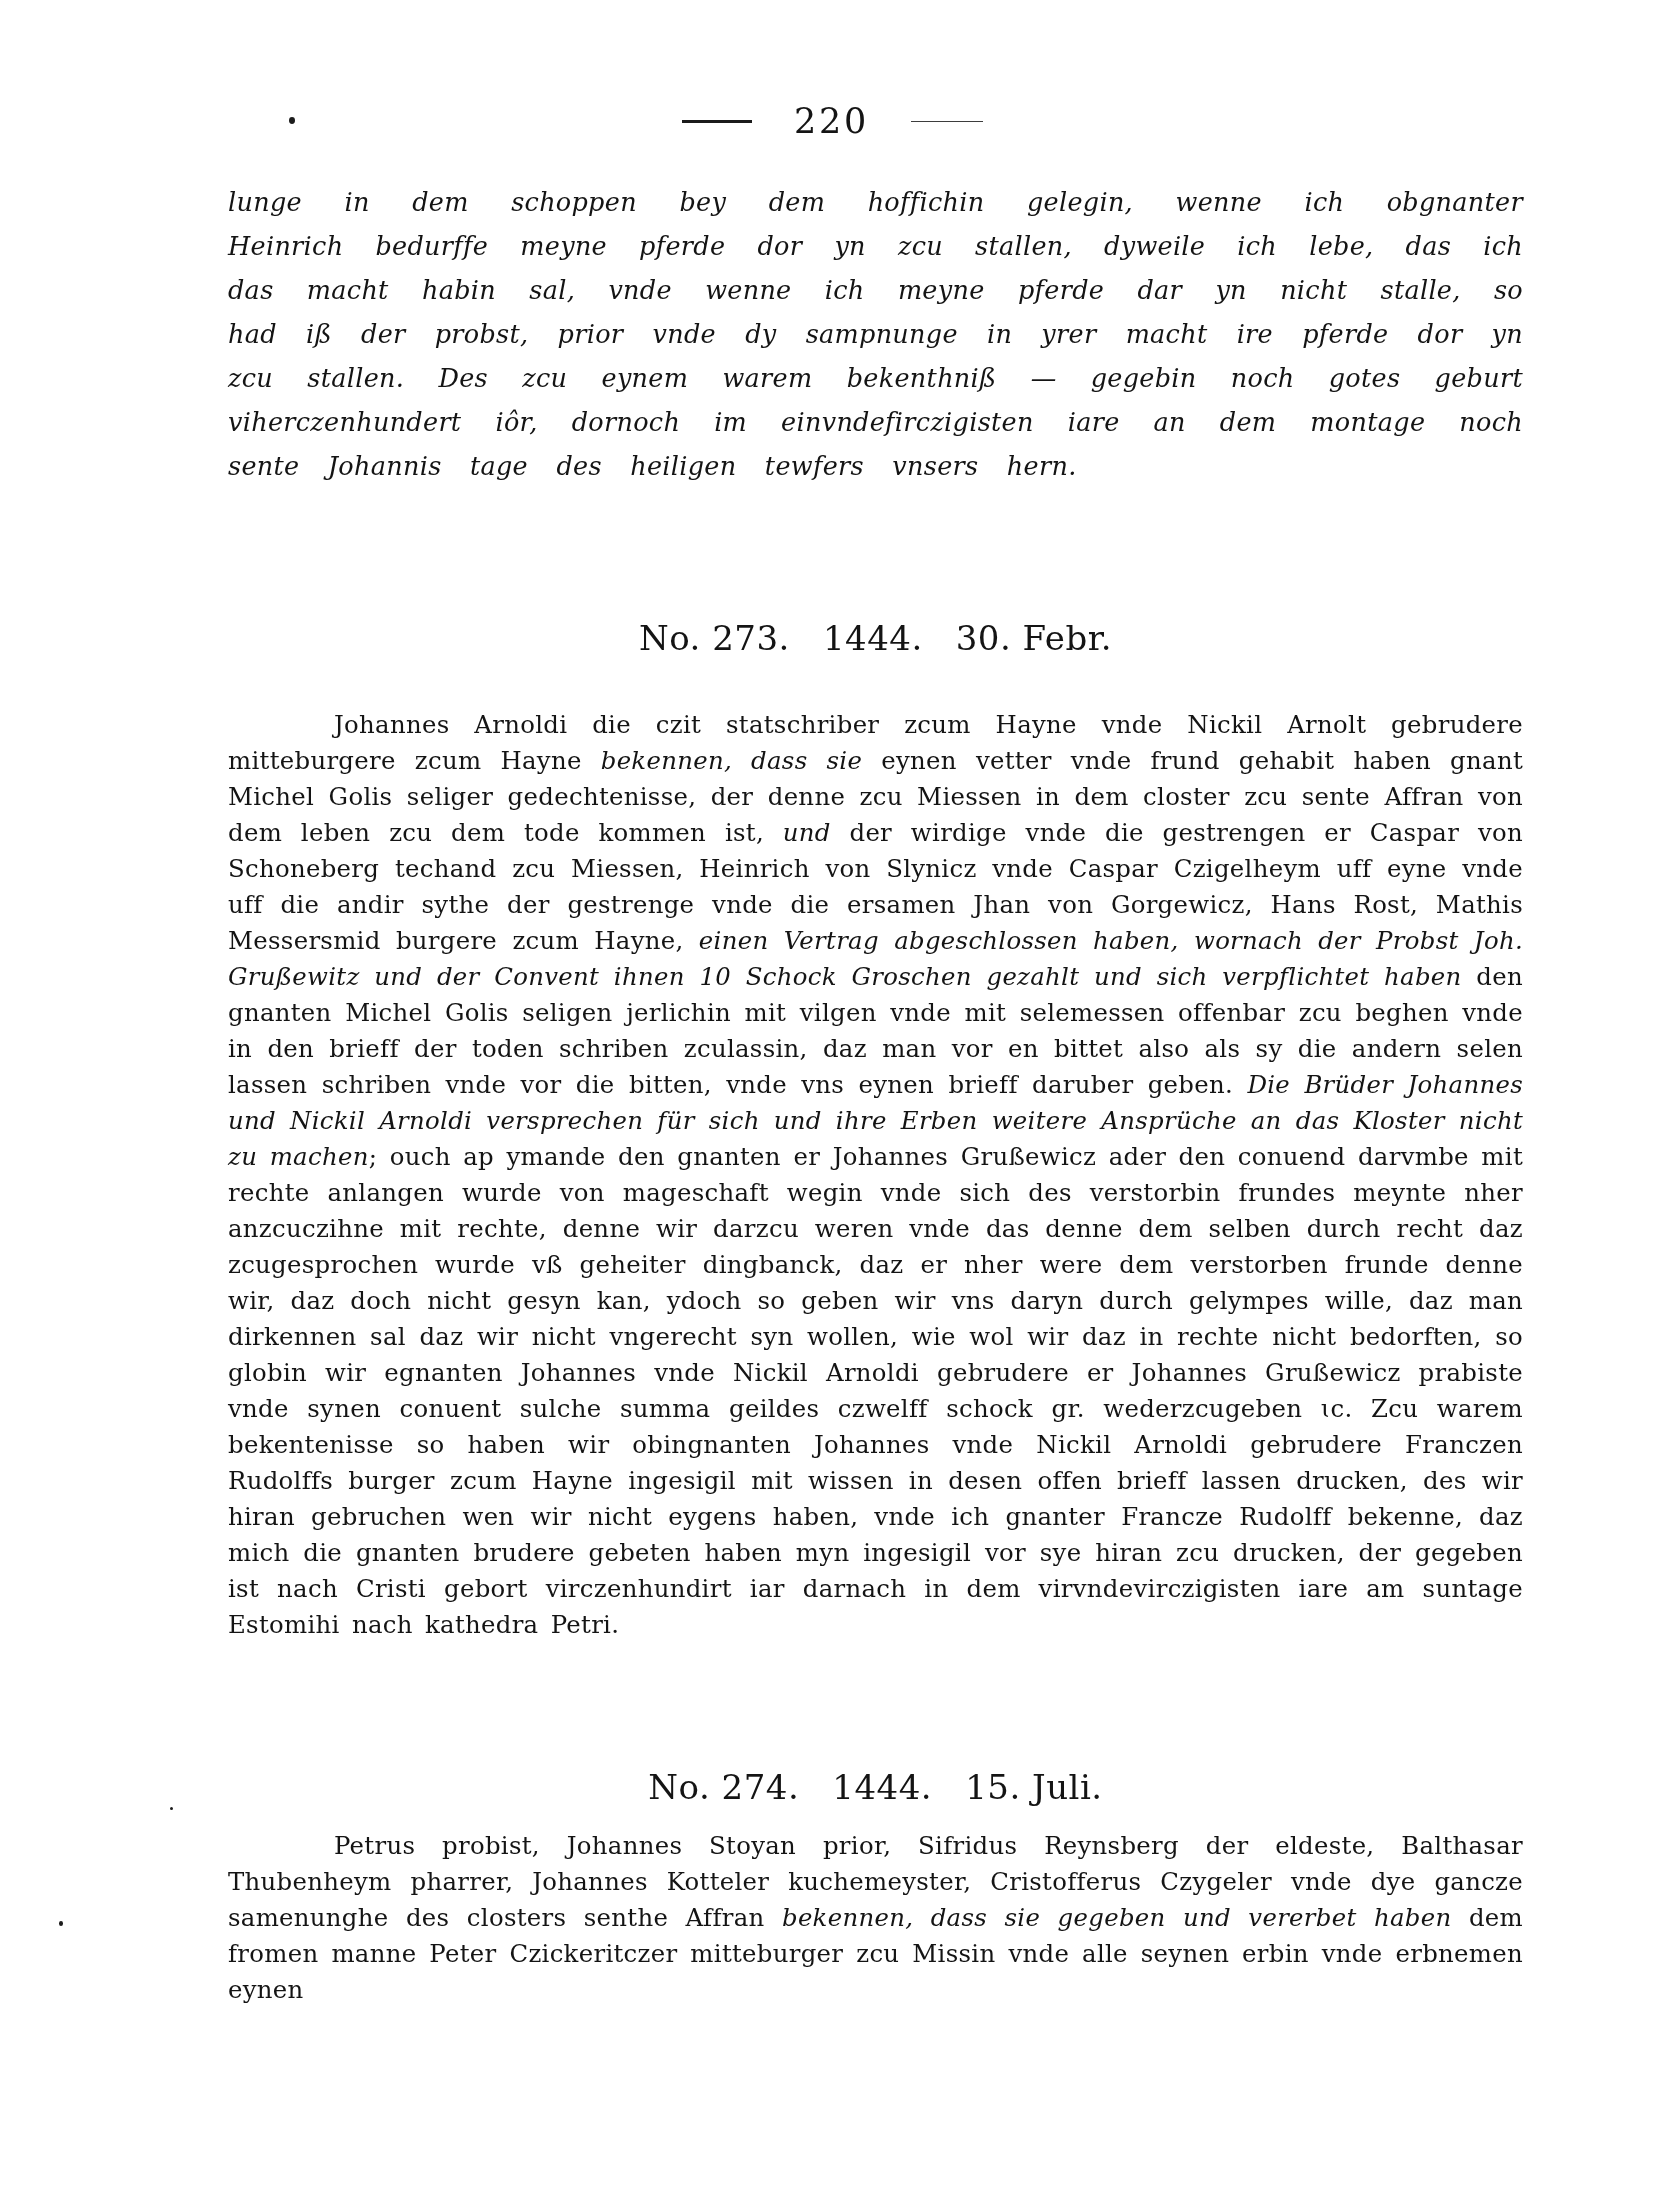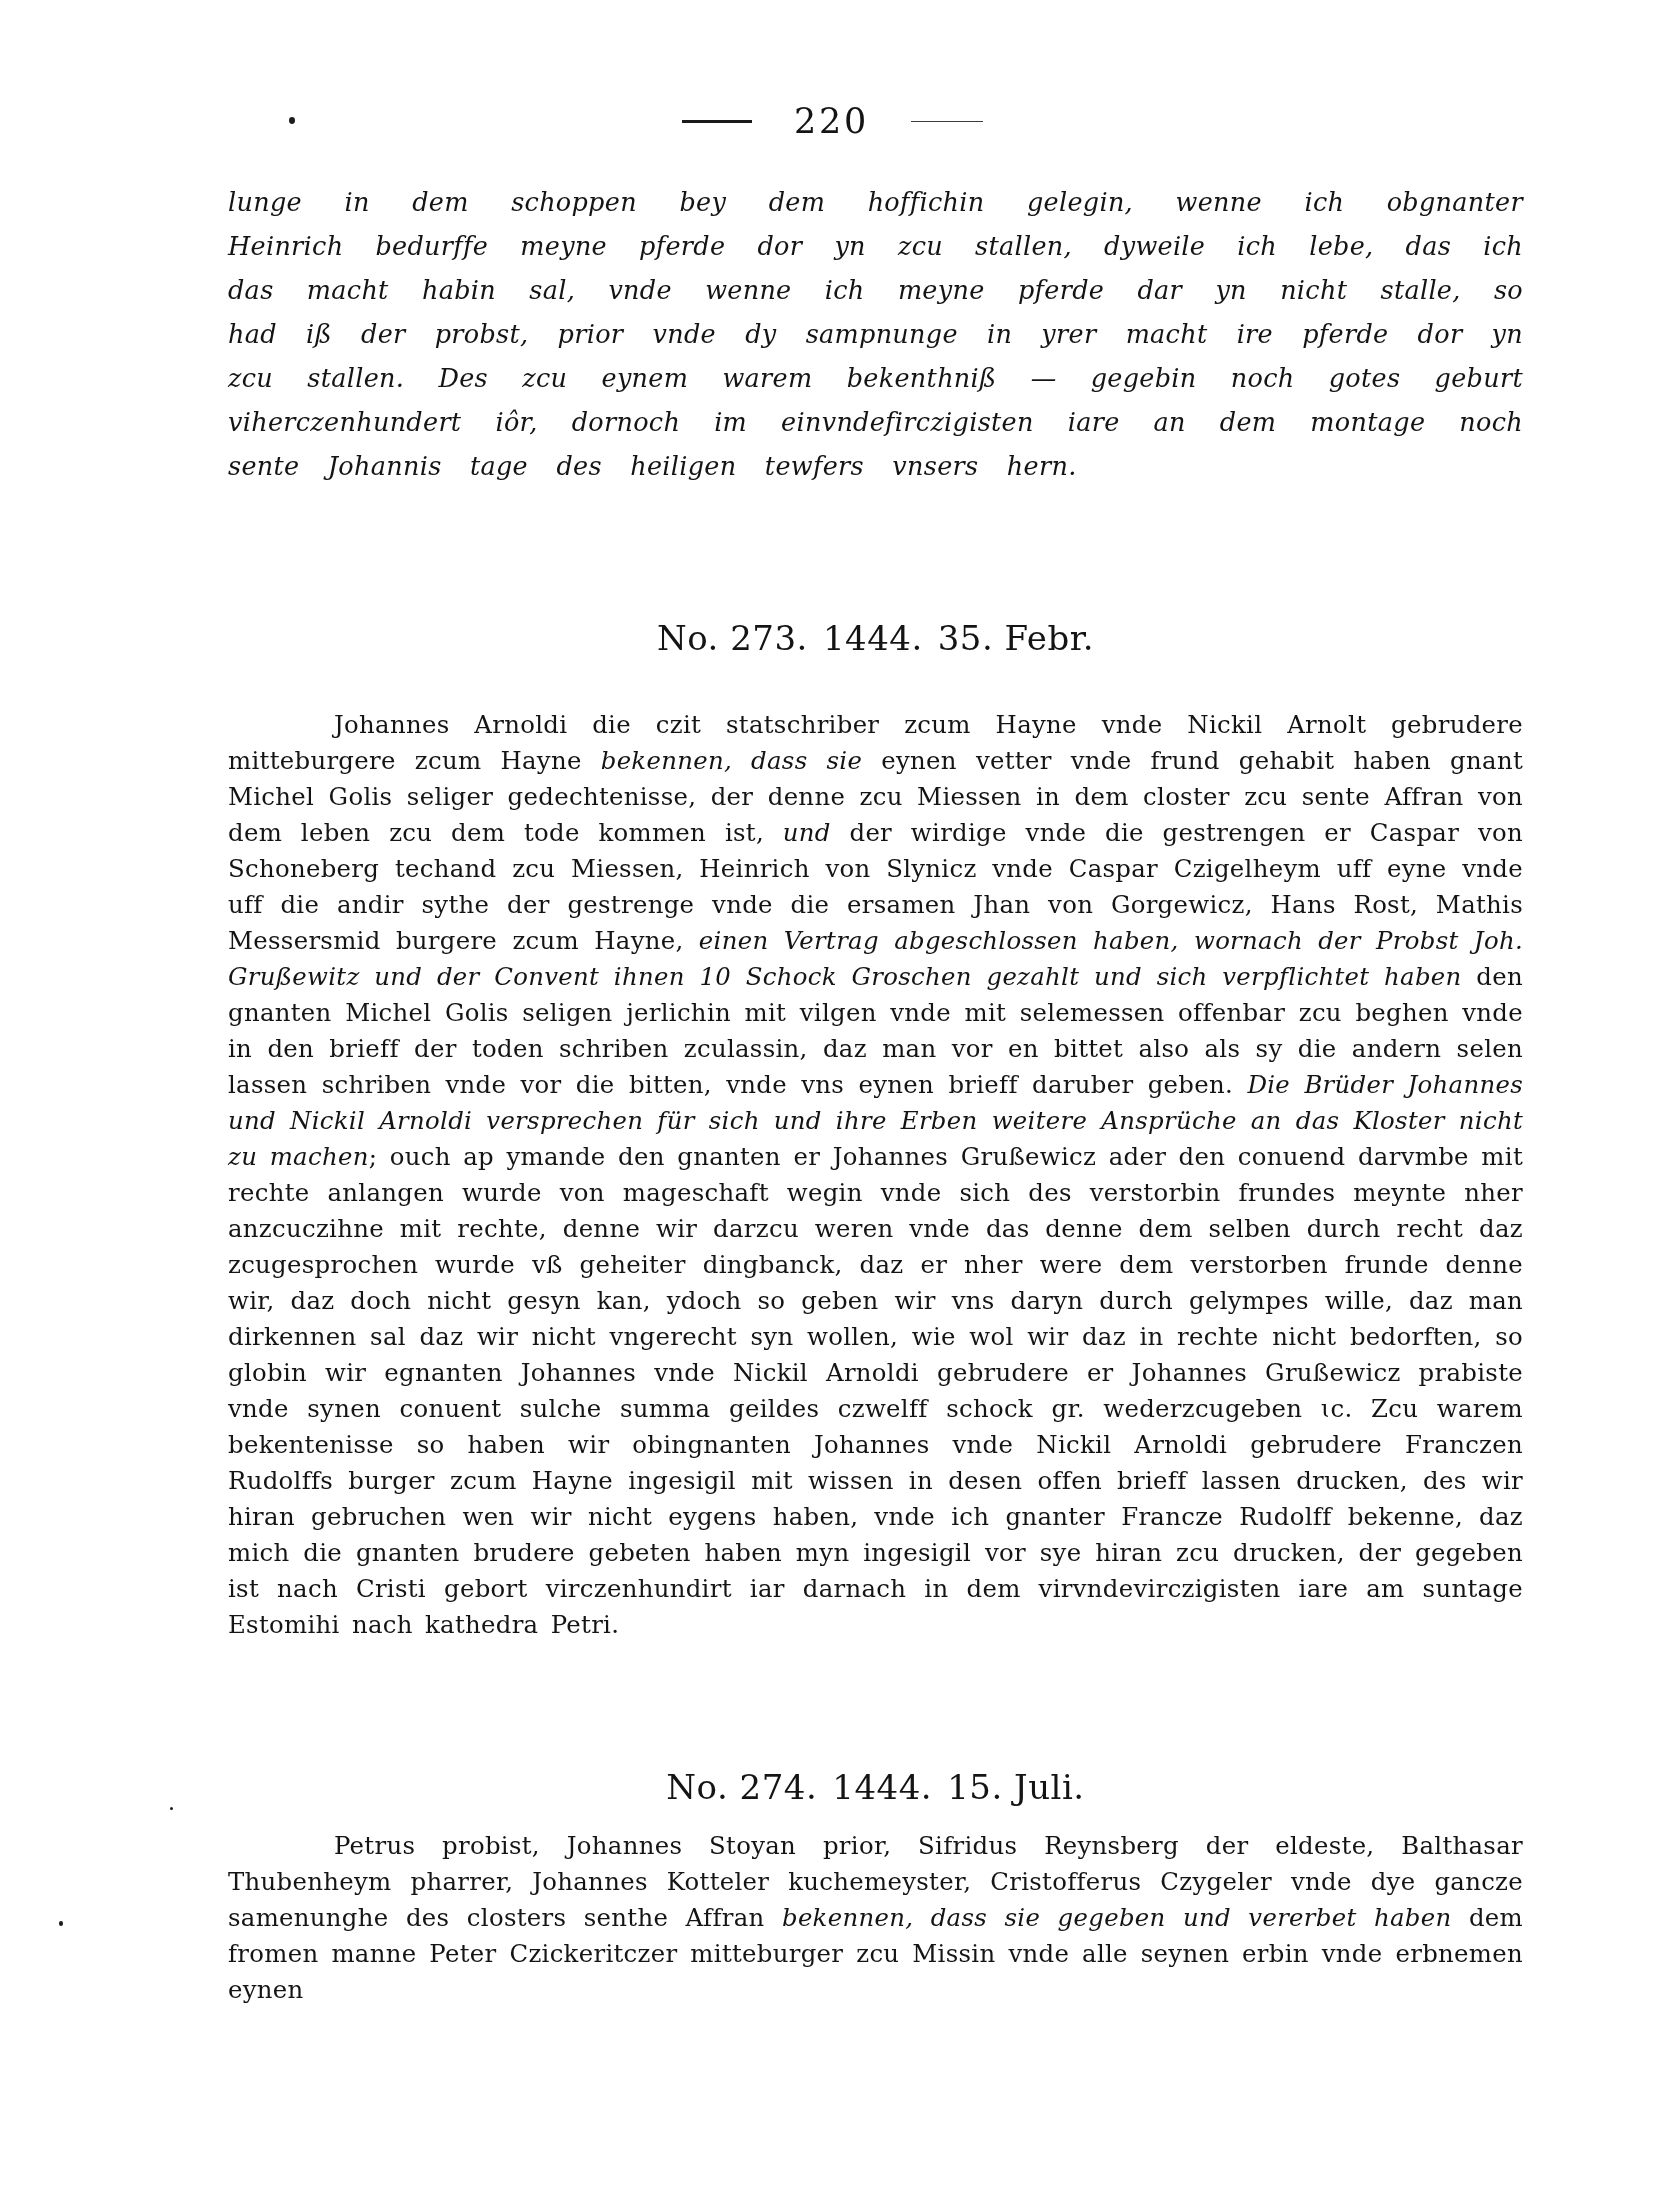--- a/index.html
+++ b/index.html
@@ -44,21 +44,21 @@
   .source-note {
     position: absolute; left: 334px; width: 1199px; margin: 0;
     font-size: 20px; letter-spacing: 0.3px; line-height: 25.5px;
   }
   .note-1 { top: 496px; }
   .note-2 { top: 1637px; }
 
   
   .doc-heading {
     position: absolute; left: 228px; width: 1295px; margin: 0;
-    display: flex; justify-content: center; gap: 15px;
+    display: flex; justify-content: center; gap: 33px;
     font-size: 34px; font-weight: 400; line-height: 1;
     letter-spacing: 0.5px;
   }
   .heading-273 { top: 621px; }
   .heading-274 { top: 1770px; }
 
   
   .speck { position: absolute; background: #1c1c1c; border-radius: 50%; }
   .speck-1 { left: 289px;  top: 117px;  width: 6.4px; height: 7.4px; }
   .speck-2 { left: 170px;  top: 1807px; width: 3.2px;  height: 3.2px;  }
@@ -74,21 +74,21 @@
     <span class="pageno">220</span>
     <span class="rule rule-right"></span>
   </header>
 
   <p class="body-text para-continuation"><span>lunge in dem schoppen bey dem hoffichin gelegin, wenne ich obgnanter Heinrich bedurffe meyne pferde dor yn zcu stallen, dyweile ich lebe, das ich das macht habin sal, vnde wenne ich meyne pferde dar yn nicht stalle, so had iß der probst, prior vnde dy sampnunge in yrer macht ire pferde dor yn zcu stallen. Des zcu eynem warem bekenthniß — gegebin noch gotes geburt viherczenhundert iôr, dornoch im einvndefirczigisten iare an dem montage noch sente Johannis tage des heiligen tewfers vnsers hern.</span></p>
 
 
   <h2 class="doc-heading heading-273">
     <span>No. 273.</span>
     <span>1444.</span>
-    <span>35. Febr.</span>
+    <span>30. Febr.</span>
   </h2>
 
   <p class="body-text doc-para para-273"><span class="seg">Johannes Arnoldi die czit statschriber zcum Hayne vnde Nickil Arnolt gebrudere mitteburgere zcum Hayne </span><span class="seg italic">bekennen, dass sie</span><span class="seg"> eynen vetter vnde frund gehabit haben gnant Michel Golis seliger gedechtenisse, der denne zcu Miessen in dem closter zcu sente Affran von dem leben zcu dem tode kommen ist, </span><span class="seg italic">und</span><span class="seg"> der wirdige vnde die gestrengen er Caspar von Schoneberg techand zcu Miessen, Heinrich von Slynicz vnde Caspar Czigelheym uff eyne vnde uff die andir sythe der gestrenge vnde die ersamen Jhan von Gorgewicz, Hans Rost, Mathis Messersmid burgere zcum Hayne, </span><span class="seg italic">einen Vertrag abgeschlossen haben, wornach der Probst Joh. Grußewitz und der Convent ihnen 10 Schock Groschen gezahlt und sich verpflichtet haben</span><span class="seg"> den gnanten Michel Golis seligen jerlichin mit vilgen vnde mit selemessen offenbar zcu beghen vnde in den brieff der toden schriben zculassin, daz man vor en bittet also als sy die andern selen lassen schriben vnde vor die bitten, vnde vns eynen brieff daruber geben. </span><span class="seg italic">Die Brüder Johannes und Nickil Arnoldi versprechen für sich und ihre Erben weitere Ansprüche an das Kloster nicht zu machen</span><span class="seg">; ouch ap ymande den gnanten er Johannes Grußewicz ader den conuend darvmbe mit rechte anlangen wurde von mageschaft wegin vnde sich des verstorbin frundes meynte nher anzcuczihne mit rechte, denne wir darzcu weren vnde das denne dem selben durch recht daz zcugesprochen wurde vß geheiter dingbanck, daz er nher were dem verstorben frunde denne wir, daz doch nicht gesyn kan, ydoch so geben wir vns daryn durch gelympes wille, daz man dirkennen sal daz wir nicht vngerecht syn wollen, wie wol wir daz in rechte nicht bedorften, so globin wir egnanten Johannes vnde Nickil Arnoldi gebrudere er Johannes Grußewicz prabiste vnde synen conuent sulche summa geildes czwelff schock gr. wederzcugeben ɩc. Zcu warem bekentenisse so haben wir obingnanten Johannes vnde Nickil Arnoldi gebrudere Franczen Rudolffs burger zcum Hayne ingesigil mit wissen in desen offen brieff lassen drucken, des wir hiran gebruchen wen wir nicht eygens haben, vnde ich gnanter Francze Rudolff bekenne, daz mich die gnanten brudere gebeten haben myn ingesigil vor sye hiran zcu drucken, der gegeben ist nach Cristi gebort virczenhundirt iar darnach in dem virvndevirczigisten iare am suntage Estomihi nach kathedra Petri.</span></p>
 
 
   <h2 class="doc-heading heading-274">
     <span>No. 274.</span>
     <span>1444.</span>
     <span>15. Juli.</span>
   </h2>

